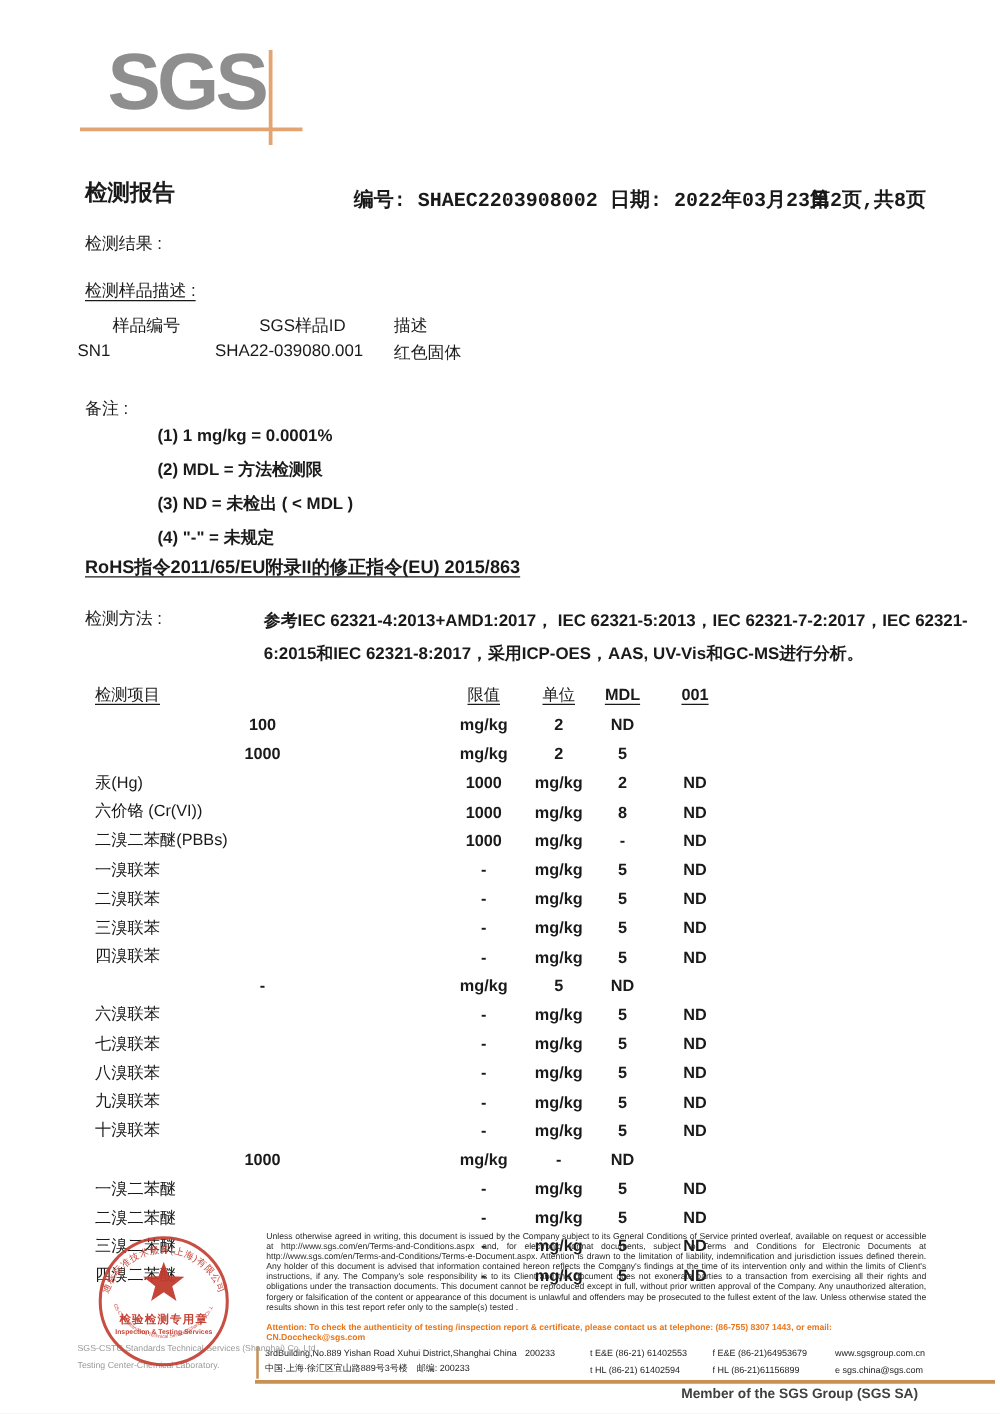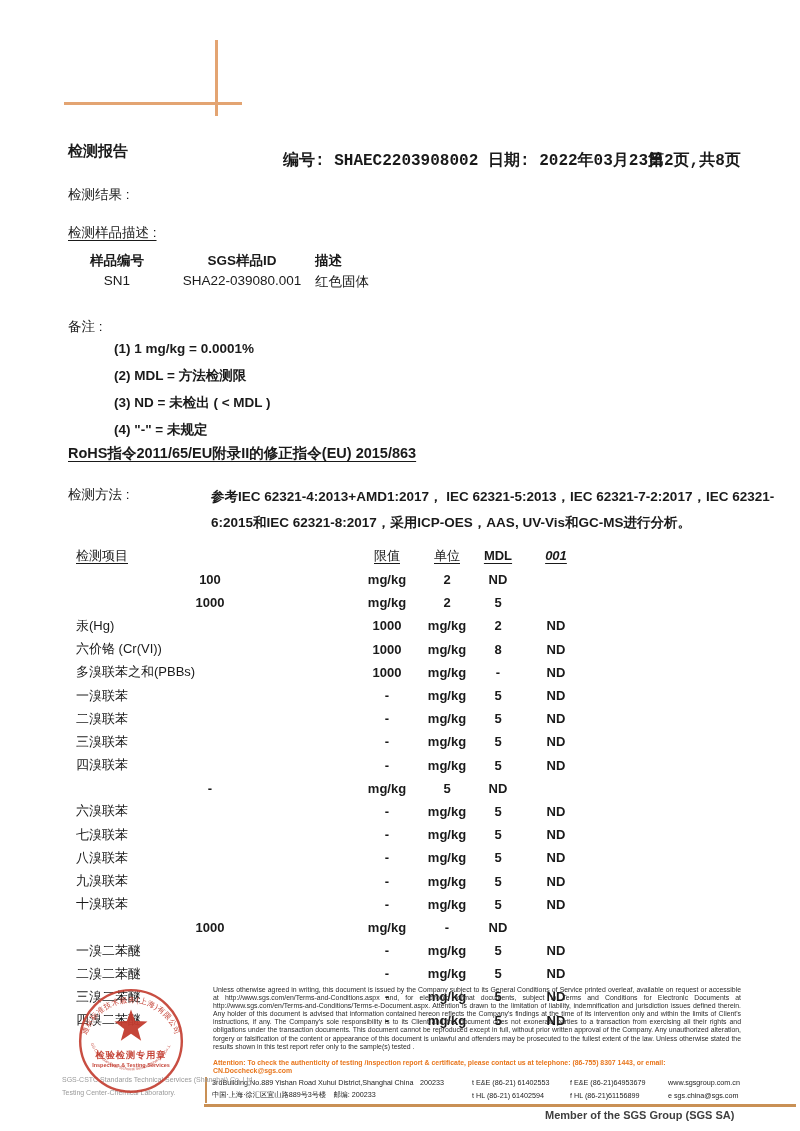--- a/index.html
+++ b/index.html
@@ -17,58 +17,58 @@
   
   .logo-text{
     left:86px;top:28px;
     font-size:64px;font-weight:700;letter-spacing:-3px;
     color:#8e8e8e;
   }
   .logo-hline{left:64px;top:102px;width:178px;height:3px;background:#e3a472;}
   .logo-vline{left:215px;top:40px;width:3px;height:76px;background:#e3a472;}
 
   
-  .doc-title{left:68px;top:142px;font-size:15px;font-weight:700;}
+  .doc-title{left:68px;top:142px;font-size:18px;font-weight:700;}
   .hdr-meta{top:150px;font-size:16px;font-weight:700;font-family:Liberation Mono, monospace;}
   .hdr-no{left:283px;}
   .hdr-date{left:488px;}
   .hdr-page{left:648px;}
 
   .plain-label{font-size:13.5px;}
   .results-label{left:68px;top:186px;}
   .sample-desc-label{left:68px;top:224px;text-decoration:underline;text-underline-offset:3px;}
 
   
   .sample-table{left:62px;top:252px;display:grid;grid-template-columns:110px 140px 150px;row-gap:3px;}
-  .sample-table .hc{font-weight:700;font-size:13.5px;text-align:center;}
-  .sample-table .vc{font-size:13.5px;text-align:center;}
+  .sample-table .hc{font-weight:400;font-size:13.5px;text-align:center;}
+  .sample-table .vc{font-size:13.5px;text-align:left;}
   .sample-table .left{text-align:left;padding-left:3px;}
 
   
   .notes-label{left:68px;top:318px;}
-  .notes-list{left:114px;top:335px;}
+  .notes-list{left:126px;top:335px;}
   .note-item{font-size:13.5px;font-weight:600;line-height:27px;}
 
   
   .rohs-heading{left:68px;top:444px;font-size:14.5px;font-weight:700;text-decoration:underline;text-underline-offset:3px;text-align:right;}
   .method-label{left:68px;top:486px;}
   .method-text{left:165px;top:484px;width:578px;font-size:13.5px;font-weight:600;line-height:25.5px;margin-left:46px;}
 
   
   .results-table{left:68px;top:543px;width:520px;}
   .t-row{display:grid;grid-template-columns:284px 70px 50px 52px 64px;height:23.2px;align-items:center;}
   .t-head{height:25px;}
   .t-cell{font-size:13px;}
   .c0{text-align:left;padding-left:8px;}
   .c1,.c2,.c3,.c4{text-align:center;}
   .t-row .c1,.t-row .c2,.t-row .c3,.t-row .c4{font-weight:600;}
   .t-head .t-cell{text-decoration:underline;text-underline-offset:3px;}
   .t-head .c0,.t-head .c1,.t-head .c2{font-weight:400;}
   .t-head .c3{font-weight:700;}
-  .t-head .c4{font-weight:700;font-style:italic;}
+  .t-head .c4{font-weight:700;}
 
   
   .company-gray{left:62px;font-size:7px;color:#9a9a9a;z-index:1;white-space:nowrap;}
   .cg1{top:1076px;}
   .cg2{top:1089px;}
   .stamp{left:70px;top:986px;width:122px;height:114px;z-index:2;}
 
   .disclaimer{
     left:213px;top:986px;width:528px;
     font-size:6.9px;line-height:8.1px;font-weight:500;color:#2b2b2b;
@@ -87,20 +87,21 @@
   .addr-grid .cell{white-space:nowrap;overflow:hidden;}
   .addr-cn{grid-column:1 / 3;}
   .footer-hline{left:204px;top:1104px;width:592px;height:2.5px;background:#c99055;}
   .member{left:545px;top:1109px;font-size:11px;font-weight:700;color:#3f3f3f;}
 </style>
 </head>
 <body>
 
 <div class="page">
 
+  <div class="abs logo-text">SGS</div>
   <div class="abs logo-hline"></div>
   <div class="abs logo-vline"></div>
 
   <div class="abs doc-title">检测报告</div>
   <div class="abs hdr-meta hdr-no">编号: SHAEC2203908002</div>
   <div class="abs hdr-meta hdr-date">日期: 2022年03月23日</div>
   <div class="abs hdr-meta hdr-page">第2页,共8页</div>
 
   <div class="abs plain-label results-label">检测结果 :</div>
   <div class="abs plain-label sample-desc-label">检测样品描述 :</div>
@@ -155,21 +156,21 @@
           <div class="t-cell c4">ND</div>
         </div>
         <div class="t-row">
           <div class="t-cell c0">六价铬 (Cr(VI))</div>
           <div class="t-cell c1">1000</div>
           <div class="t-cell c2">mg/kg</div>
           <div class="t-cell c3">8</div>
           <div class="t-cell c4">ND</div>
         </div>
         <div class="t-row">
-          <div class="t-cell c0">多溴联苯之和(PBBs)</div>
+          <div class="t-cell c0">二溴二苯醚(PBBs)</div>
           <div class="t-cell c1">1000</div>
           <div class="t-cell c2">mg/kg</div>
           <div class="t-cell c3">-</div>
           <div class="t-cell c4">ND</div>
         </div>
         <div class="t-row">
           <div class="t-cell c0">一溴联苯</div>
           <div class="t-cell c1">-</div>
           <div class="t-cell c2">mg/kg</div>
           <div class="t-cell c3">5</div>

